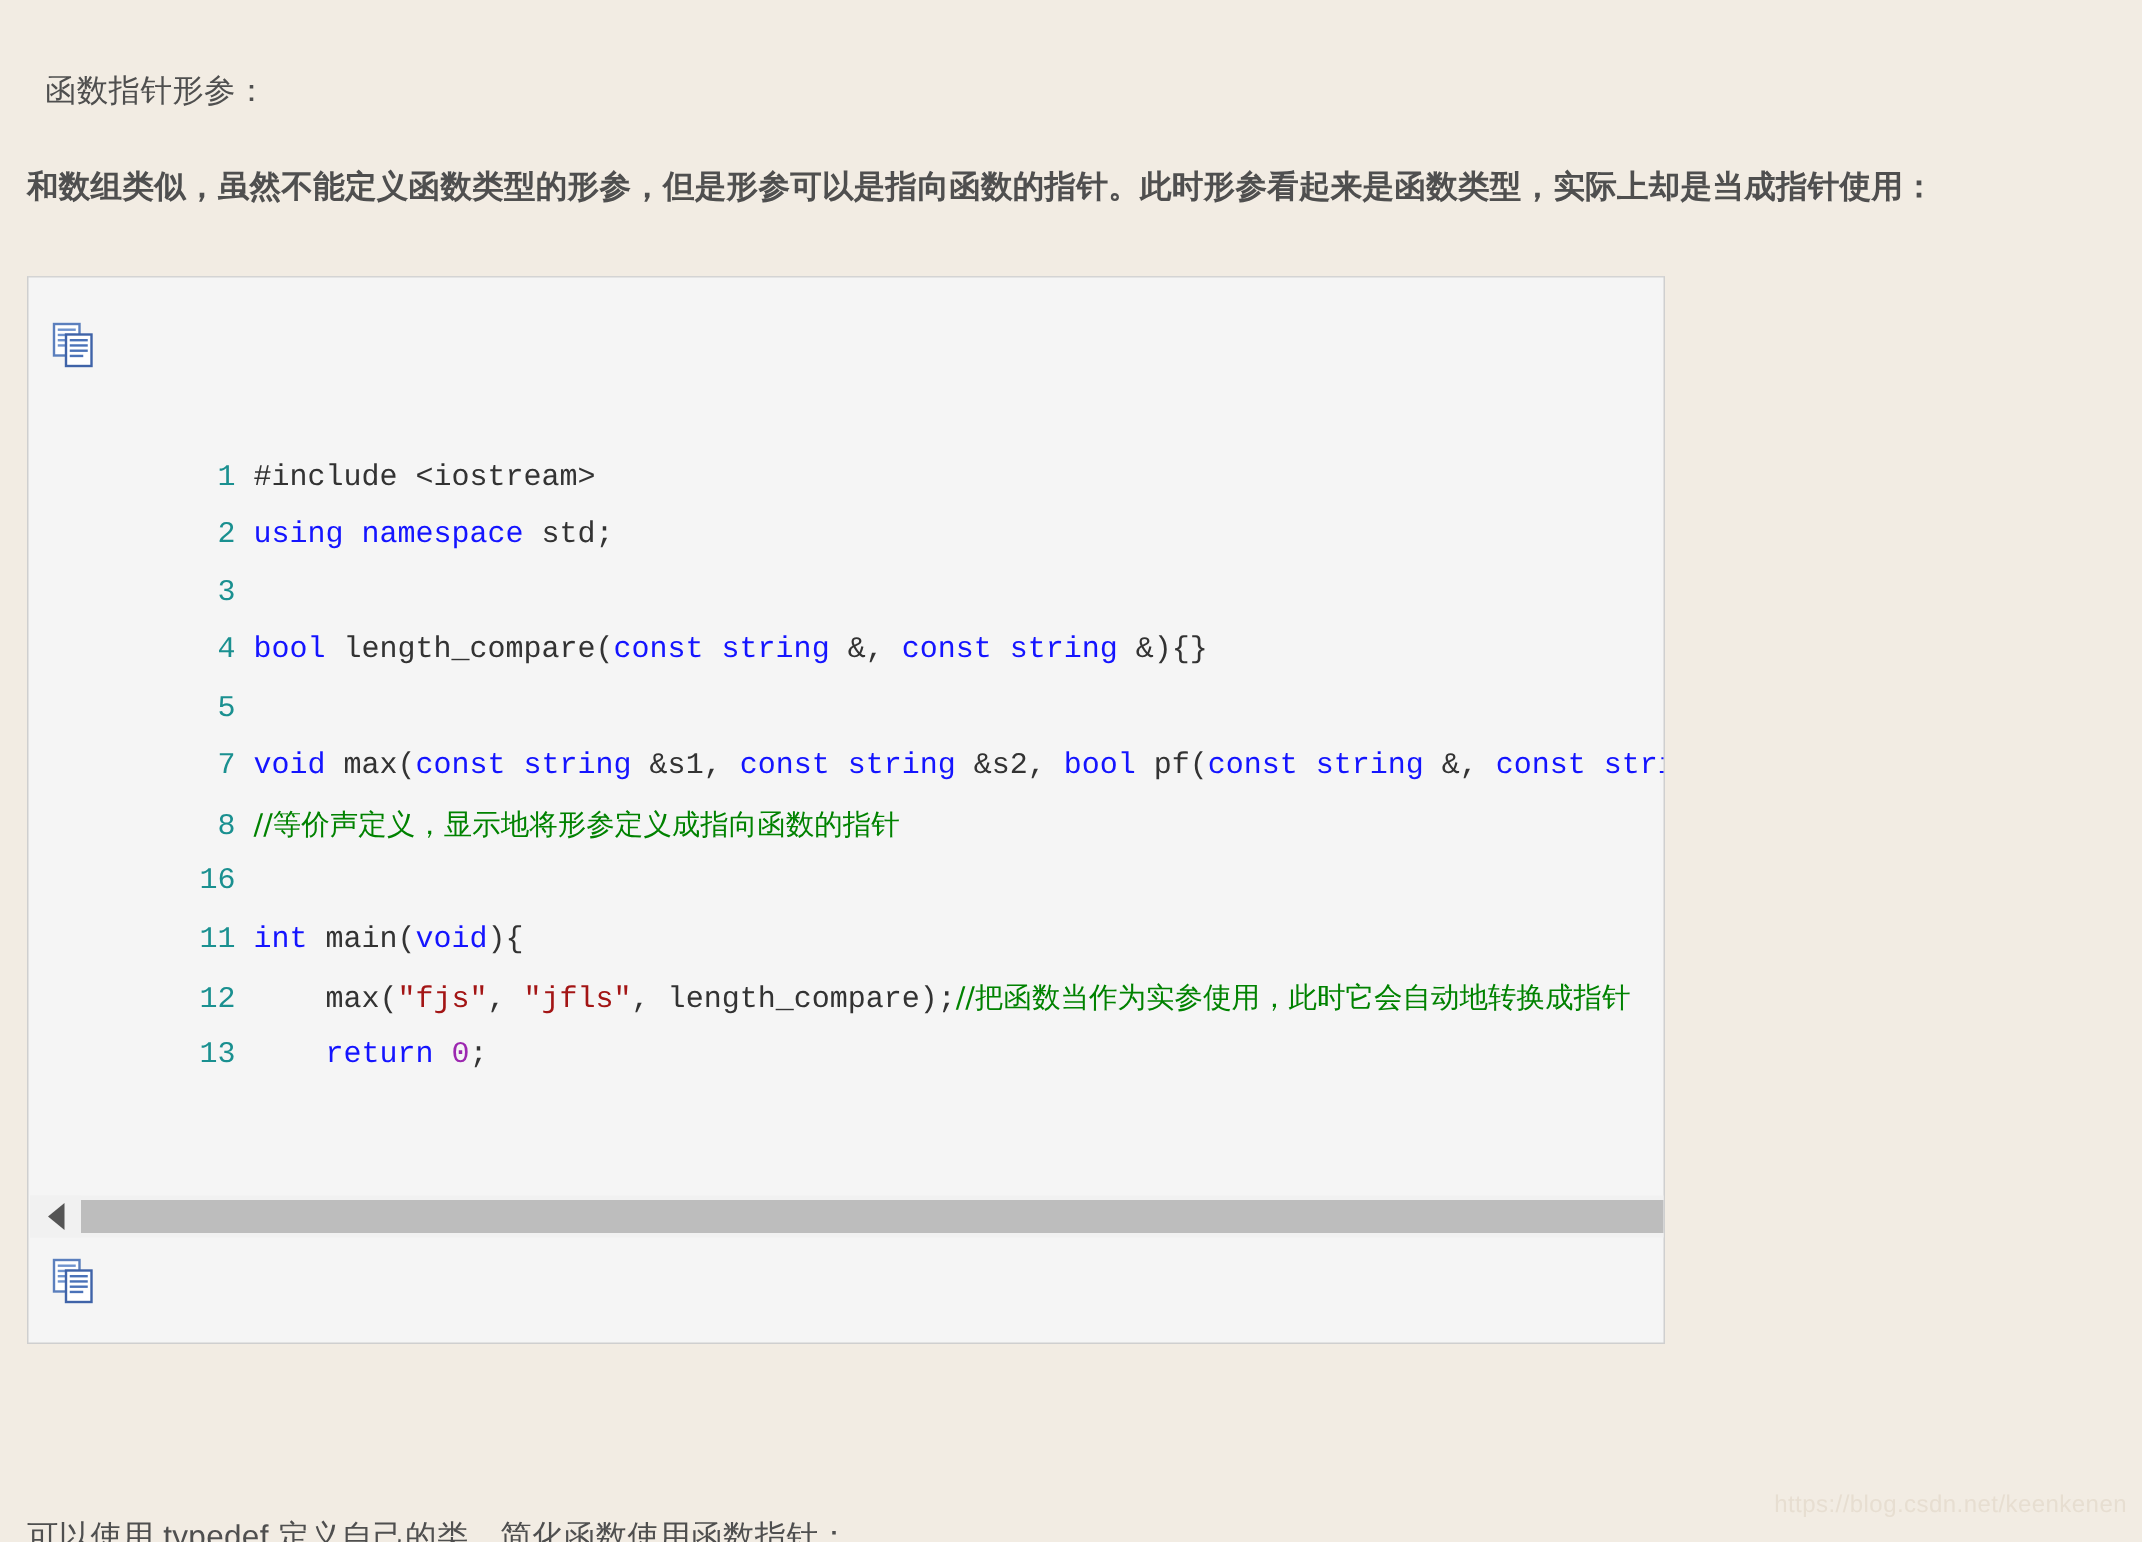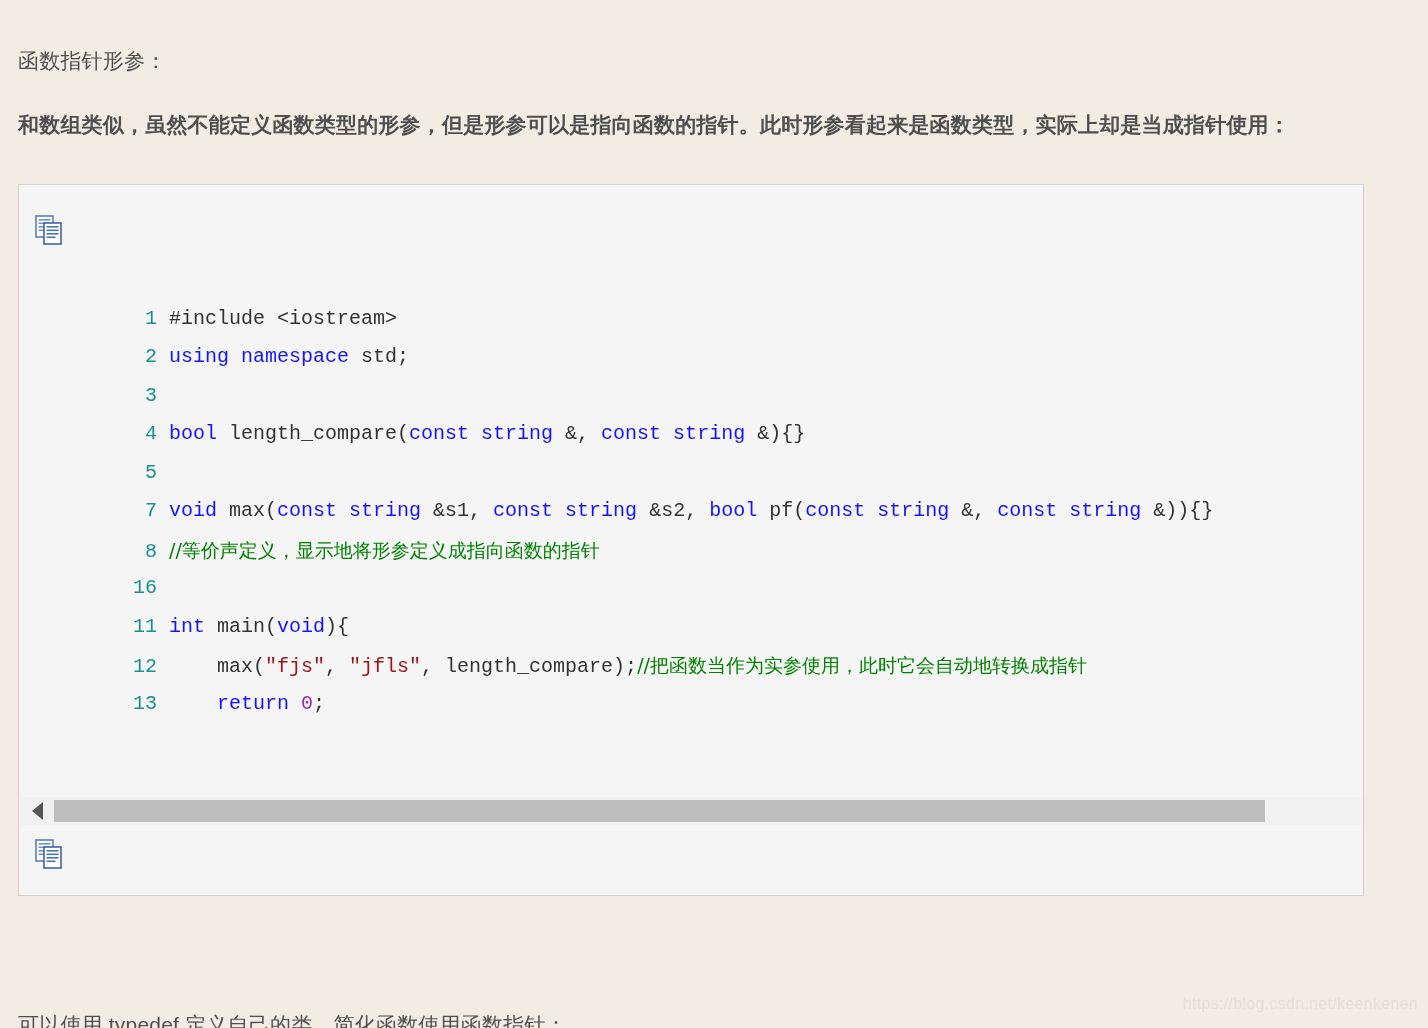--- a/index.html
+++ b/index.html
@@ -26,21 +26,21 @@
   
   .para {
     font-size: 21px;
     line-height: 51px;
     color: #4f4f4f;
     letter-spacing: 0.2px;
     white-space: normal;
   }
   #intro-heading {
     position: absolute;
-    left: 18px;
+    left: 30px;
     top: 14px;
     width: 1380px;
   }
   #intro-body {
     position: absolute;
     left: 18px;
     top: 78px;
     width: 1390px;
     font-weight: bold;
   }
@@ -50,21 +50,21 @@
     top: 985px;
     width: 1200px;
     line-height: 38px;
   }
 
   
   .code-block {
     position: absolute;
     left: 18px;
     top: 184px;
-    width: 1346px;
+    width: 1092px;
     height: 712px;
     box-sizing: border-box;
     background: #f5f5f5;
     border: 1px solid #cfcfcf;
     border-top-color: #d4d4d4;
     overflow: hidden;
   }
 
   .copy-btn {
     position: absolute;

